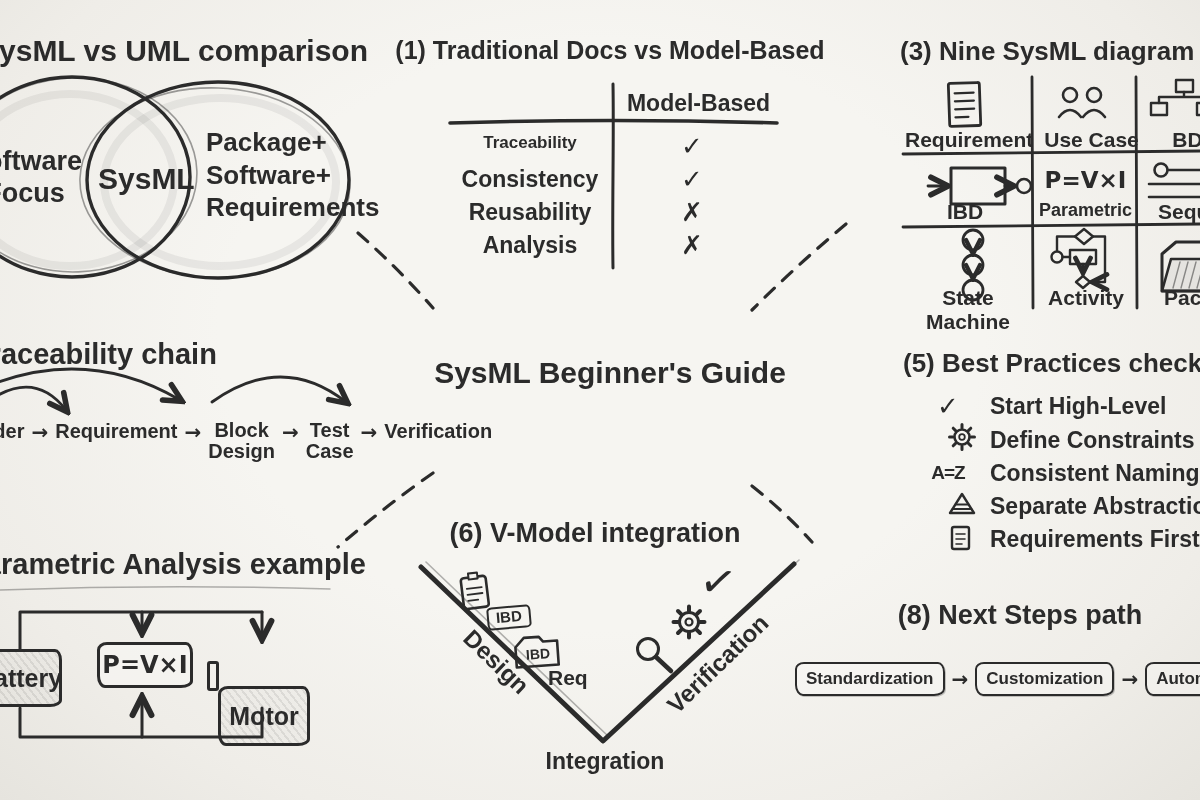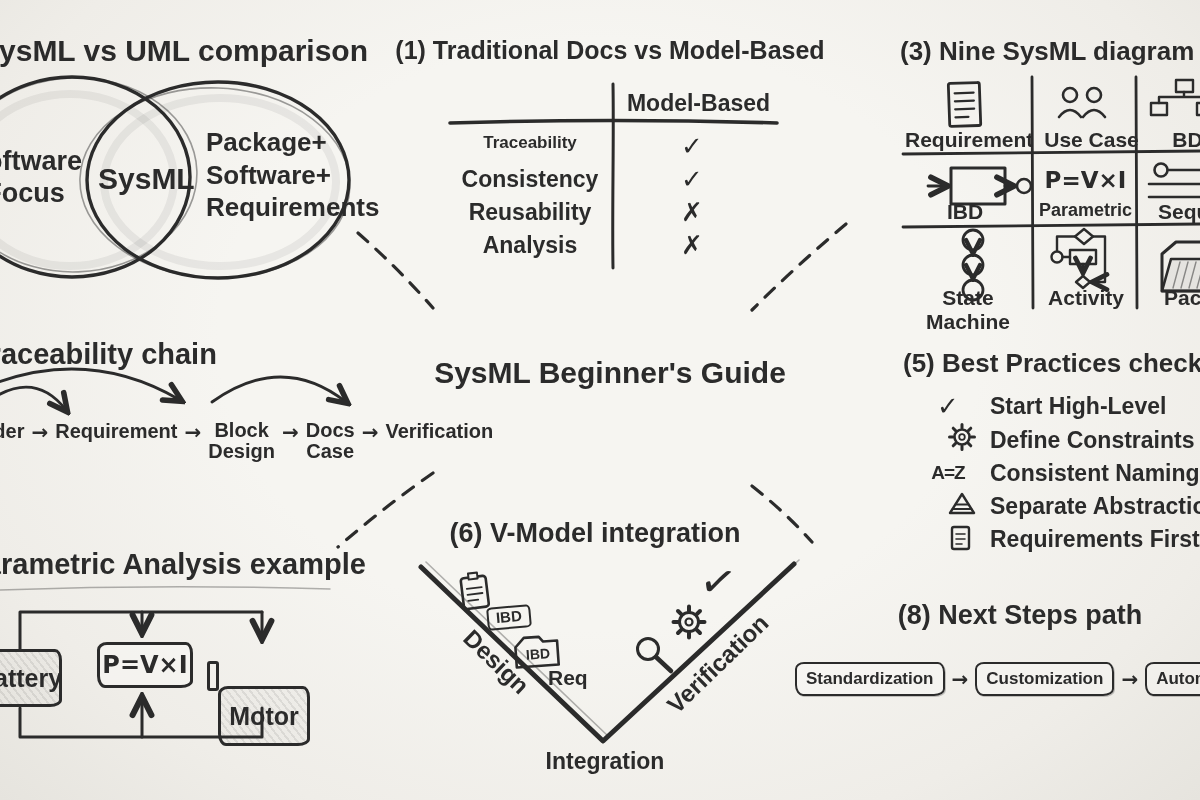--- a/index.html
+++ b/index.html
@@ -210,21 +210,21 @@
     <span>Stakeholder</span>
     <span class="arrowg">→</span>
     <span>Requirement</span>
     <span class="arrowg">→</span>
     <span class="stk">
       <div>Block</div>
       <div>Design</div>
     </span>
     <span class="arrowg">→</span>
     <span class="stk">
-      <div>Docs</div>
+      <div>Test</div>
       <div>Case</div>
     </span>
     <span class="arrowg">→</span>
     <span>Verification</span>
   </div>
 
   <div class="abs ctr b" style="left:350px;top:356px;width:520px;font-size:30px;line-height:1.1;">SysML Beginner's Guide</div>
 
   <div class="abs b nw" style="left:903px;top:348px;font-size:26px;">(5) Best Practices checklist</div>
   <div class="bp-row" style="left:906px;top:390px;">

